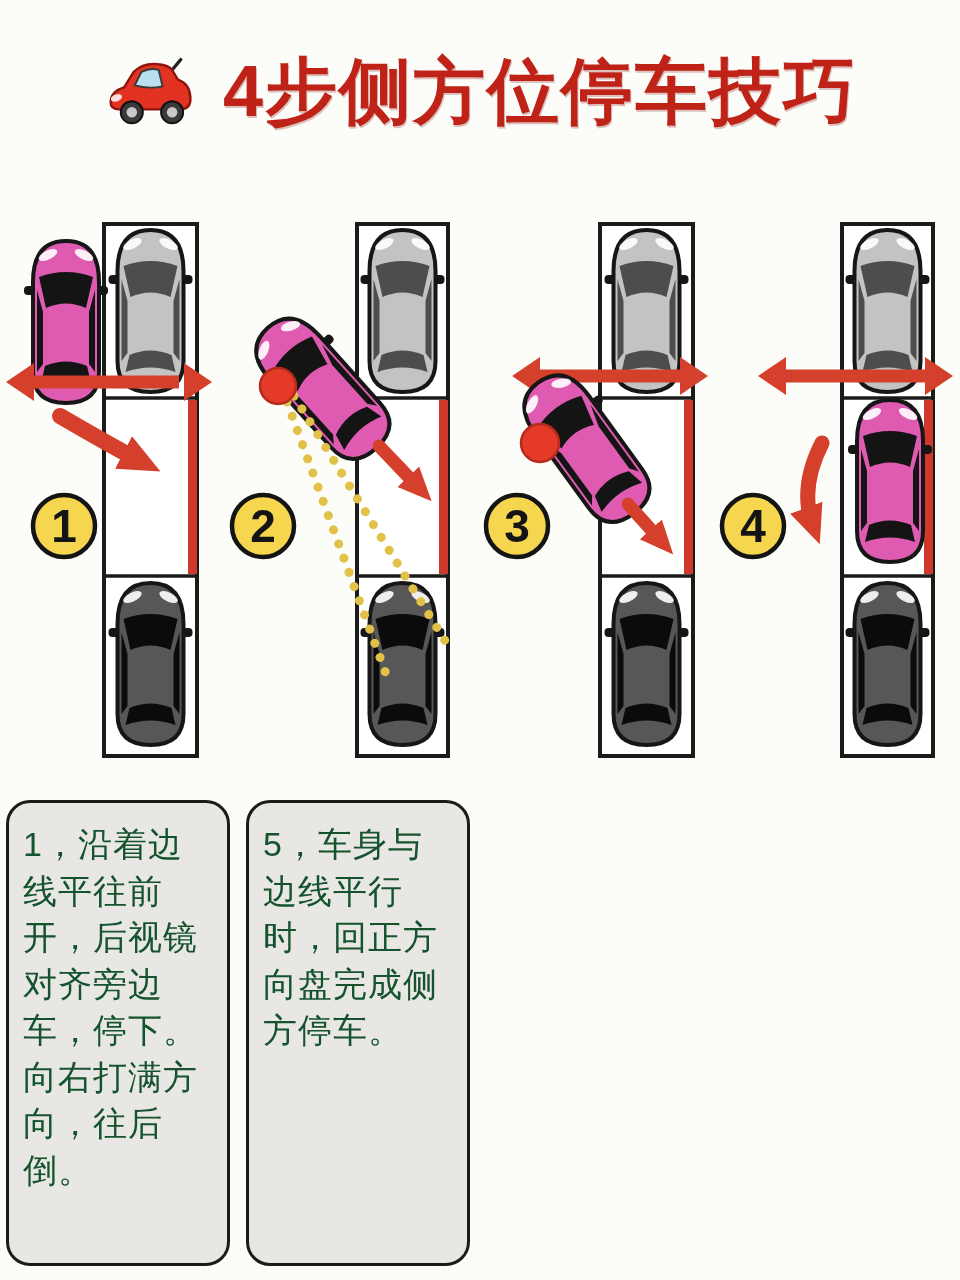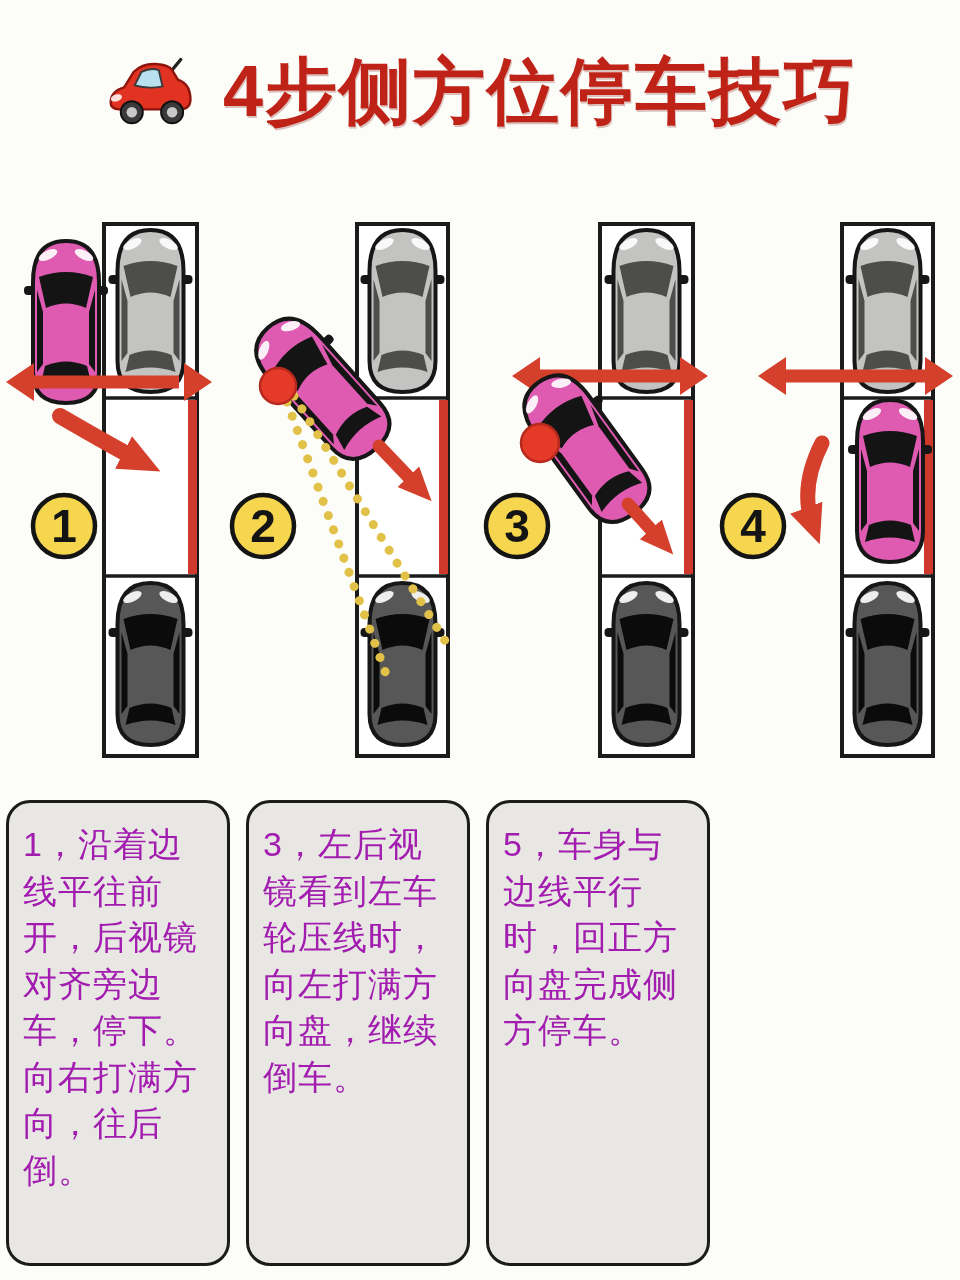--- a/index.html
+++ b/index.html
@@ -23,21 +23,21 @@
     position:absolute;top:800px;left:6px;width:948px;
     display:grid;grid-template-columns:repeat(4,224px);gap:16px;
   }
   .card{
     box-sizing:border-box;height:466px;
     background:#e8e7e3;border:3px solid #1b1b1b;border-radius:24px;
     padding:18px 12px 0 14px;
   }
   .card p{
     margin:0;font-size:34px;line-height:1.37;letter-spacing:1px;
-    font-weight:500;color:#a21caf;
+    font-weight:500;color:#14532d;
   }
   
   .pink  {--body:#de5bb1;--win:#141414;}
   .silver{--body:#c3c3c1;--win:#4d4d4b;}
   .dark  {--body:#575757;--win:#0b0b0b;}
   .lane{fill:#ffffff;stroke:#1b1b1b;stroke-width:4px;}
   .divider{stroke:#1b1b1b;stroke-width:3.5px;}
   .sight{fill:none;stroke-width:9px;stroke-dasharray:0.1 15;stroke-linecap:round;}
   .movearrow{fill:none;stroke-linecap:round;}
 </style>
@@ -147,18 +147,15 @@
     <circle cx="753" cy="330" r="31" stroke="#141414" stroke-width="4.5" fill="#f5d64e"></circle>
     <text x="753" y="346" text-anchor="middle" font-size="46" font-weight="bold" fill="#141414">4</text>
   </g>
 </svg>
 
 <div class="cards">
   <div class="card">
     <p>1，沿着边线平往前开，后视镜对齐旁边车，停下。向右打满方向，往后倒。</p>
   </div>
   <div class="card">
-    <p>3，左后视镜看到左车轮压线时，向左打满方向盘，继续倒车。</p>
-  </div>
-  <div class="card">
     <p>5，车身与边线平行时，回正方向盘完成侧方停车。</p>
   </div>
 </div>
 
 </body></html>

